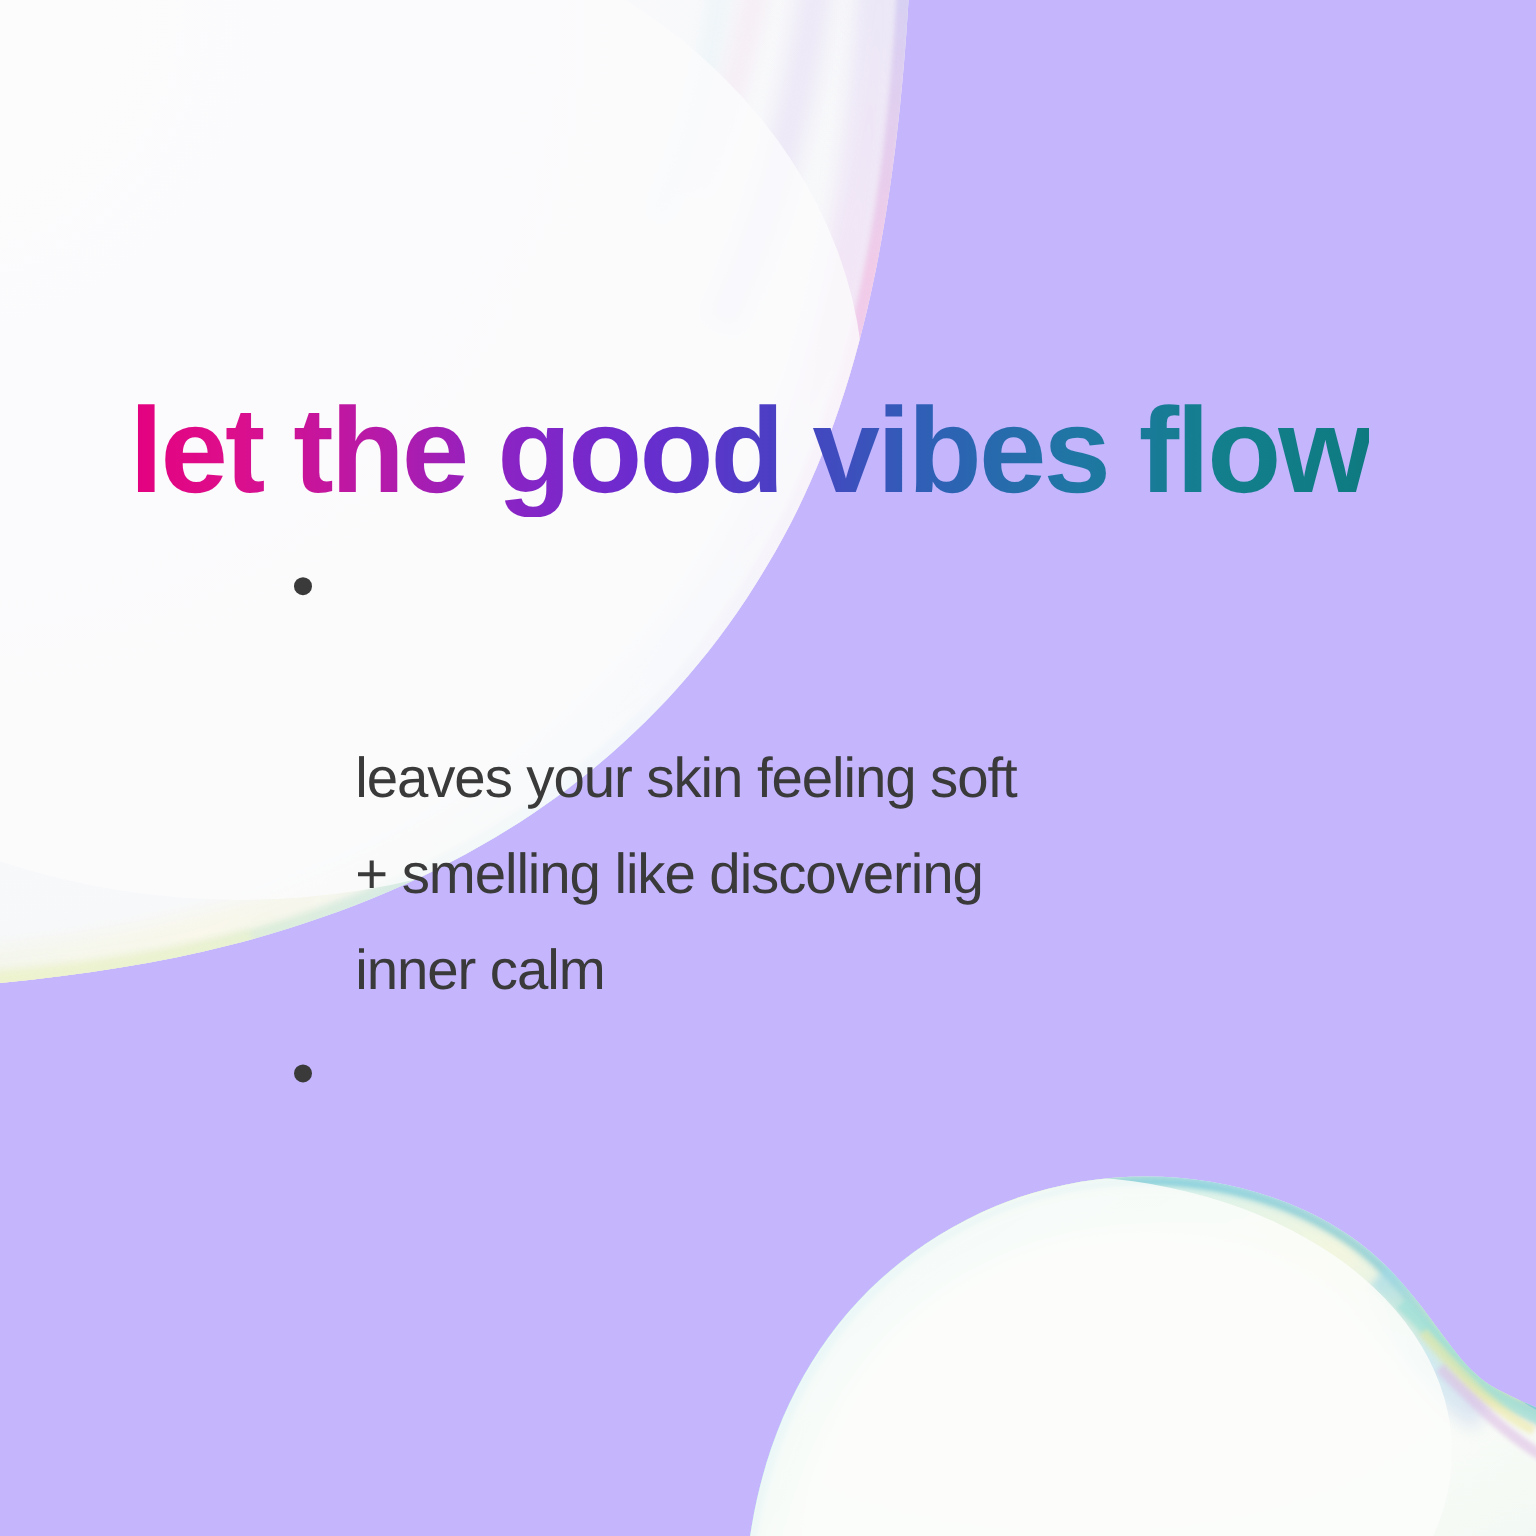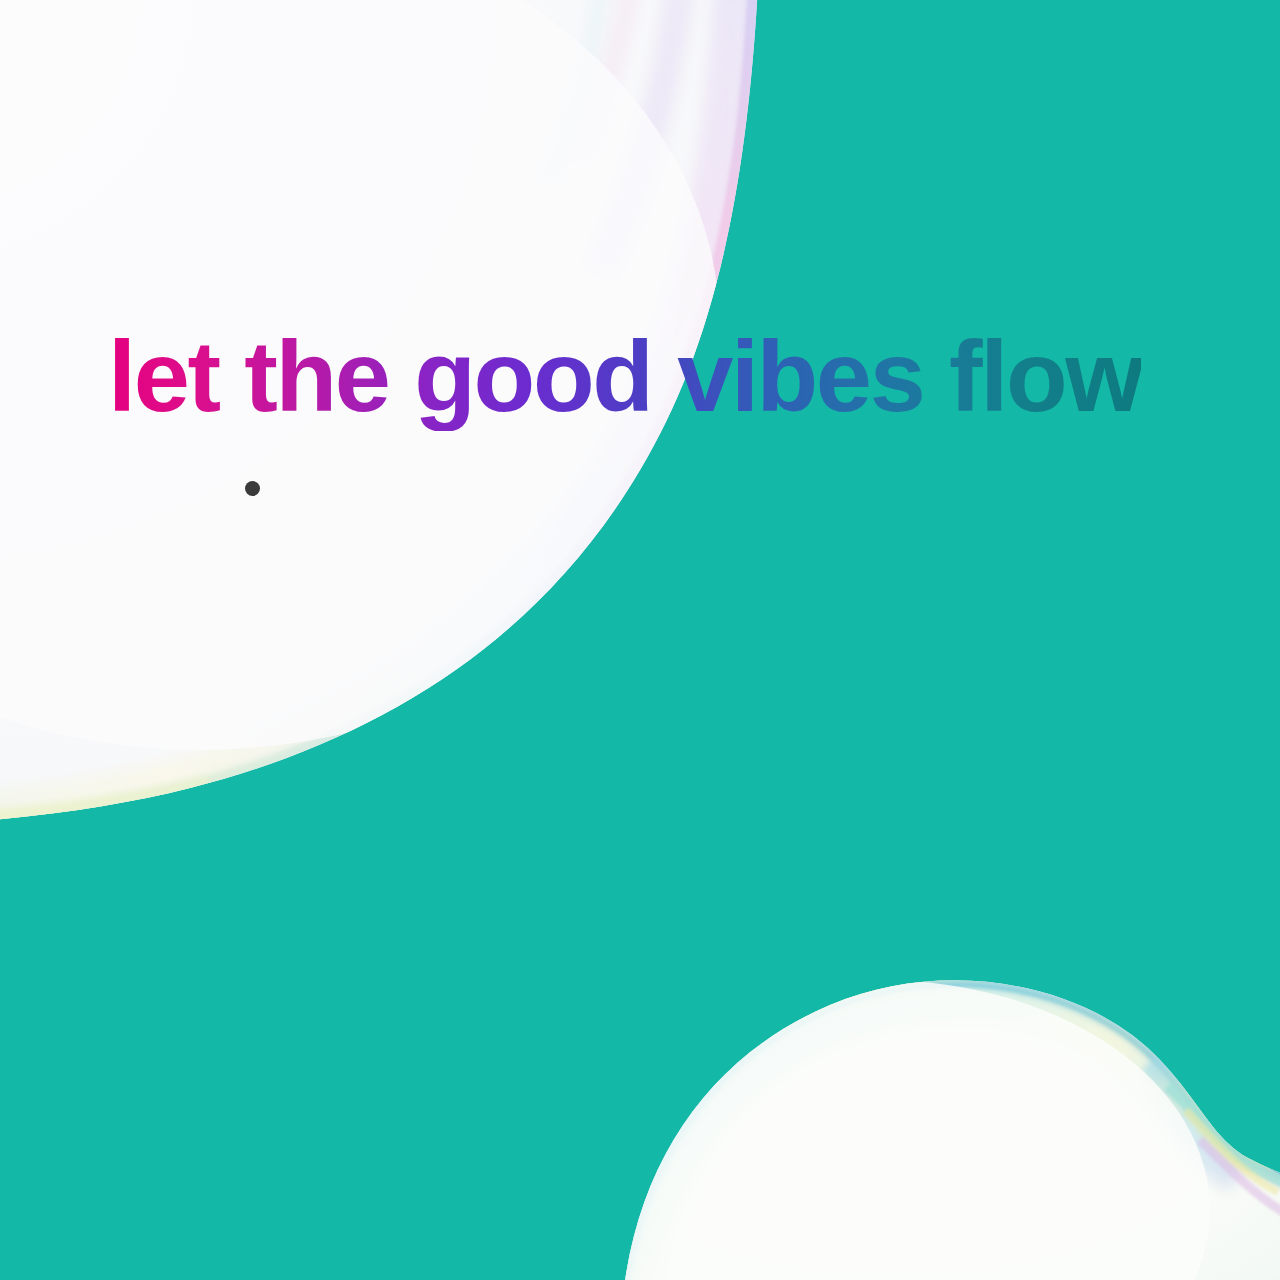--- a/index.html
+++ b/index.html
@@ -4,21 +4,21 @@
 <style>
   html, body {
     margin: 0;
     padding: 0;
     background: #ffffff;
   }
   #stage {
     position: relative;
     width: 1280px;
     height: 1280px;
-    background: #14b8a6;
+    background: #c4b5fd;
     overflow: hidden;
     font-family: "Liberation Sans", sans-serif;
   }
 
   
   #bubbles {
     position: absolute;
     inset: 0;
     width: 1280px;
     height: 1280px;
@@ -261,18 +261,24 @@
     </g>
   </svg>
 
   <div id="content">
 
     <h1 id="headline">let the good vibes flow</h1>
 
     <ul id="bullet-list">
       <li class="bullet-item">
         <span class="bullet-dot"></span>
+        <span>leaves your skin feeling soft
++ smelling like discovering
+inner calm</span>
+      </li>
+      <li class="bullet-item">
+        <span class="bullet-dot"></span>
         
       </li>
     </ul>
 
   </div>
 </div>
 
 </body></html>

